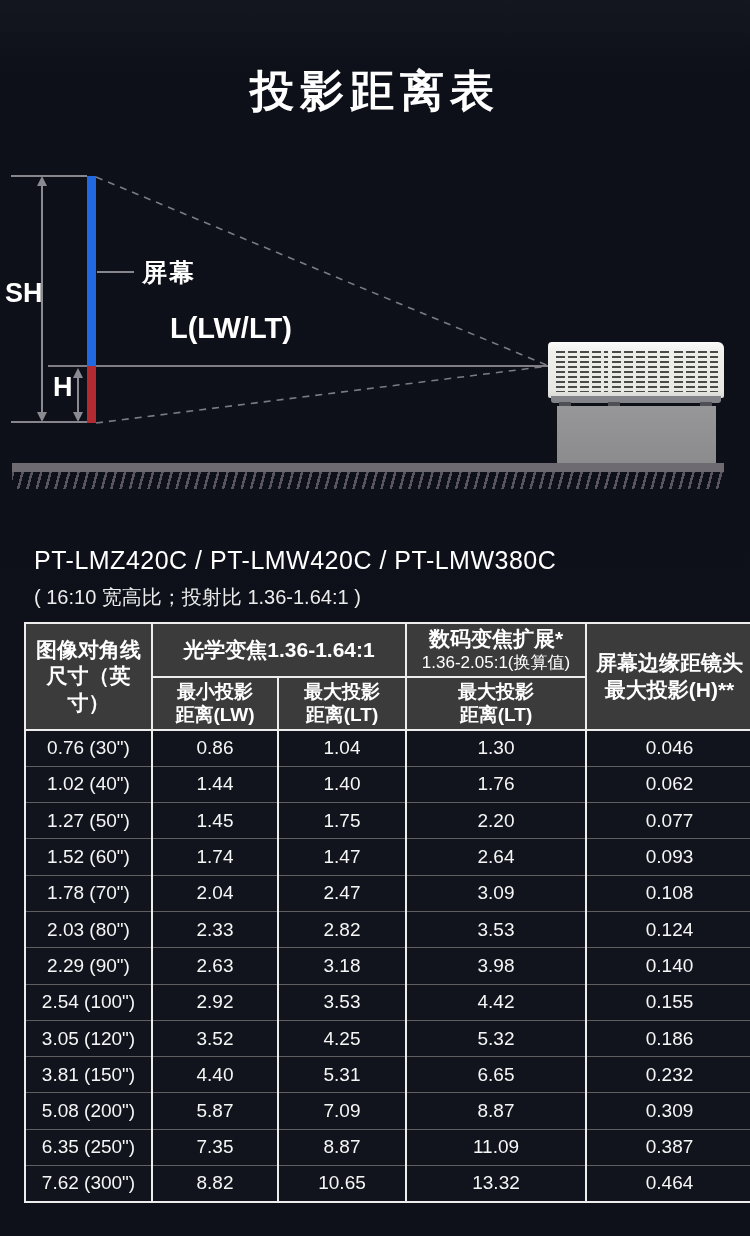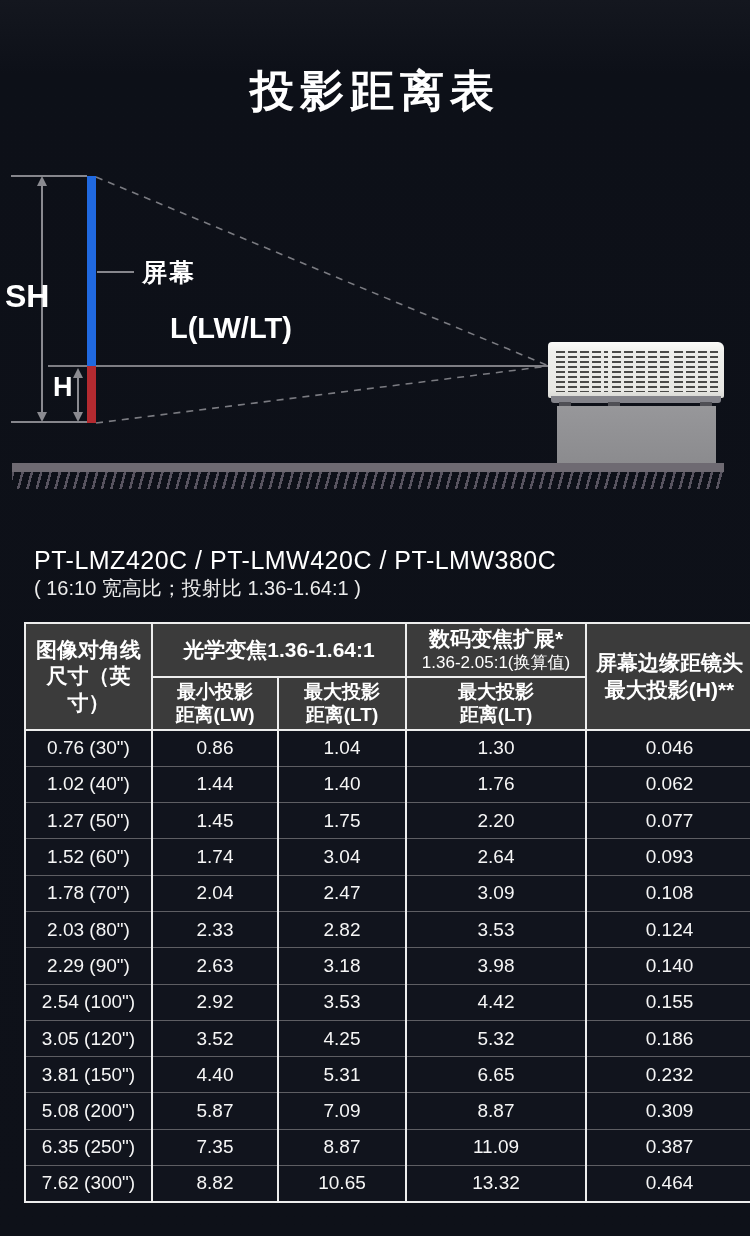--- a/index.html
+++ b/index.html
@@ -35,21 +35,21 @@
   .h-line  { left:77px; top:216px; height:38px; }
   .arr { position:absolute; width:0; height:0; border-left:5px solid transparent; border-right:5px solid transparent; }
   .arr-up   { border-bottom:10px solid #8a8a90; }
   .arr-down { border-top:10px solid #8a8a90; }
   .sh-up   { left:37px; top:16px; }
   .sh-down { left:37px; top:252px; }
   .h-up    { left:73px; top:208px; }
   .h-down  { left:73px; top:252px; }
 
   .lbl { position:absolute; font-weight:bold; color:#fff; }
-  .lbl-sh { left:5px;  top:118px; font-size:32px; }
+  .lbl-sh { left:5px;  top:118px; font-size:27px; }
   .lbl-h  { left:53px; top:212px; font-size:27px; }
   .screen-pointer { position:absolute; left:97px; top:111px; width:37px; height:2px; background:#86868c; }
   .lbl-screen { left:142px; top:96px; font-size:25px; letter-spacing:2px; }
   .lbl-distance { left:170px; top:152px; width:175px; text-align:left; font-size:29px; }
 
   
   .proj-body {
     position:absolute; left:548px; top:182px; width:176px; height:56px;
     background:linear-gradient(180deg,#fbfbf9 0%, #efefec 18%, #e7e7e3 85%, #d8d8d4 100%);
     border-radius:4px 6px 2px 2px;
@@ -70,21 +70,21 @@
 
   .floor-bar { position:absolute; left:12px; top:303px; width:712px; height:9px; background:#6e6a72; }
   .floor-hatch {
     position:absolute; left:12px; top:312px; width:712px; height:17px;
     background:repeating-linear-gradient(105deg, #585460 0 2.5px, rgba(0,0,0,0) 2.5px 9px);
   }
 
   
   .models { position:absolute; left:34px; top:546px; }
   .model-names { font-size:25px; font-weight:normal; color:#fff; letter-spacing:0.5px; }
-  .model-note  { font-size:20px; color:#ececec; }
+  .model-note  { margin-top:9px; font-size:20px; color:#ececec; }
 
   
   table.dist {
     position:absolute; left:24px; top:622px; width:728px;
     border-collapse:collapse; table-layout:fixed;
     border:2px solid #ededed;
   }
   table.dist th {
     background:#3b3b3b; color:#ffffff; border:2px solid #ededed;
     text-align:center; vertical-align:middle; font-weight:bold;
@@ -217,21 +217,21 @@
         <tr>
           <td>1.27 (50")</td>
           <td>1.45</td>
           <td>1.75</td>
           <td>2.20</td>
           <td>0.077</td>
         </tr>
         <tr>
           <td>1.52 (60")</td>
           <td>1.74</td>
-          <td>3.04</td>
+          <td>1.47</td>
           <td>2.64</td>
           <td>0.093</td>
         </tr>
         <tr>
           <td>1.78 (70")</td>
           <td>2.04</td>
           <td>2.47</td>
           <td>3.09</td>
           <td>0.108</td>
         </tr>

